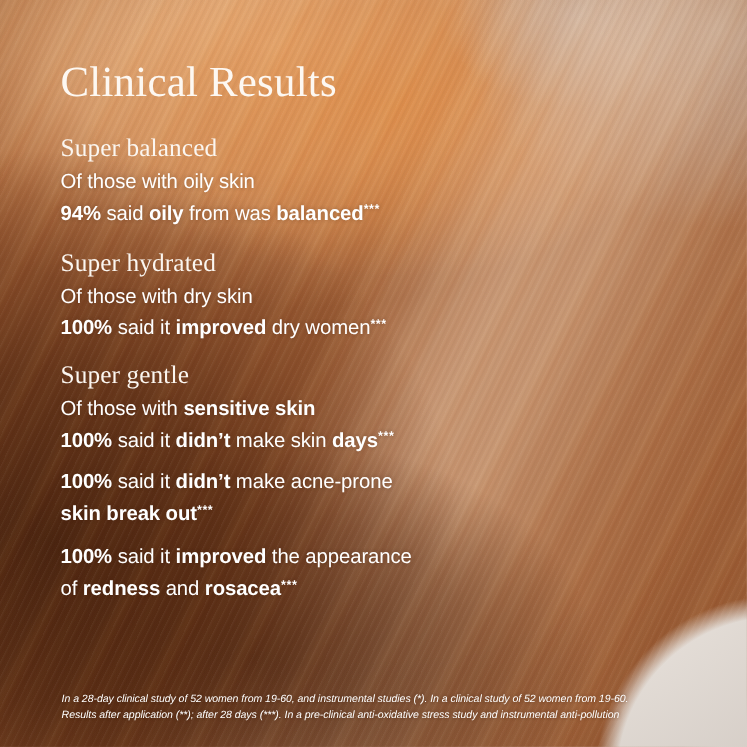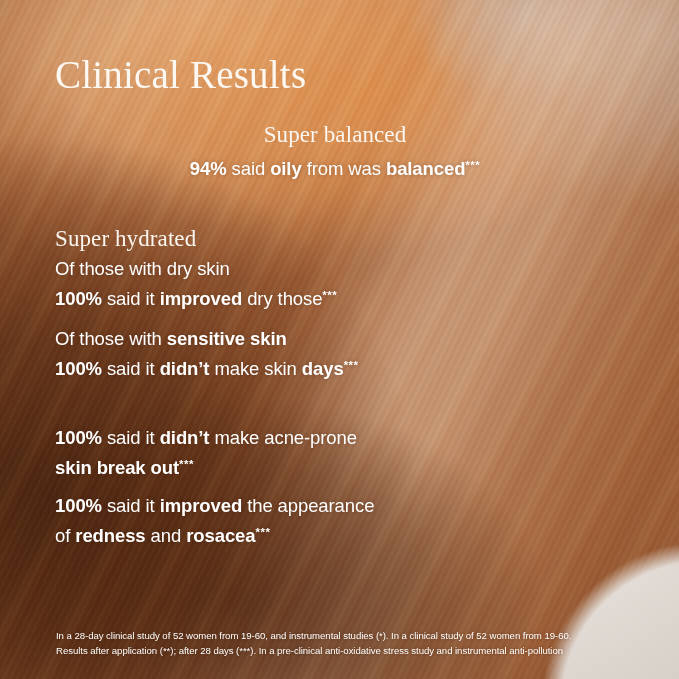--- a/index.html
+++ b/index.html
@@ -197,37 +197,38 @@
   }
 
   .sup {
     font-size: 0.62em;
     vertical-align: 0.52em;
     font-weight: 700;
     letter-spacing: 0.5px;
   }
 
   
-  #block-balanced { top: 120px; text-align: center; }
+  #block-balanced { top: 120px; }
   #block-hydrated { top: 224px; }
   #block-gentle   { top: 326px; }
   #block-acne     { top: 425px; }
   #block-redness  { top: 493px; }
 
   .footnote {
     position: absolute;
     left: 56px;
     top: 628px;
     width: 600px;
     font-family: "Liberation Sans", sans-serif;
     font-size: 9.6px;
     line-height: 15px;
     color: #ffffff;
     letter-spacing: -0.05px;
     text-shadow: 0 0 3px rgba(60, 28, 10, 0.45);
+    font-style: italic;
   }
   .footnote .fn-line { display: block; white-space: nowrap; }
 </style>
 </head>
 <body>
 
 <div id="canvas">
 
   <div class="bg-layer" id="bg-base"></div>
   <div class="bg-layer" id="bg-peach-tl"></div>
@@ -241,33 +242,35 @@
   <div class="bg-layer" id="bg-cream-corner2"></div>
   <div class="bg-layer" id="bg-vignette"></div>
 
   <div id="content">
 
     <div class="page-title">Clinical Results</div>
 
     <div class="block" id="block-balanced">
       <div class="block-heading">Super balanced</div>
       <div class="lines">
+          <div class="line"><span>Of those with oily skin</span></div>
           <div class="line"><b>94%</b><span> said </span><b>oily</b><span> from was </span><b>balanced</b><span class="sup">***</span></div>
         </div>
     </div>
 
     <div class="block" id="block-hydrated">
       <div class="block-heading">Super hydrated</div>
       <div class="lines">
           <div class="line"><span>Of those with dry skin</span></div>
-          <div class="line"><b>100%</b><span> said it </span><b>improved</b><span> dry those</span><span class="sup">***</span></div>
+          <div class="line"><b>100%</b><span> said it </span><b>improved</b><span> dry women</span><span class="sup">***</span></div>
         </div>
     </div>
 
     <div class="block" id="block-gentle">
+      <div class="block-heading">Super gentle</div>
       <div class="lines">
           <div class="line"><span>Of those with </span><b>sensitive skin</b></div>
           <div class="line"><b>100%</b><span> said it </span><b>didn’t</b><span> make skin </span><b>days</b><span class="sup">***</span></div>
         </div>
     </div>
 
     <div class="block" id="block-acne">
 
       <div class="lines">
           <div class="line"><b>100%</b><span> said it </span><b>didn’t</b><span> make acne-prone</span></div>

